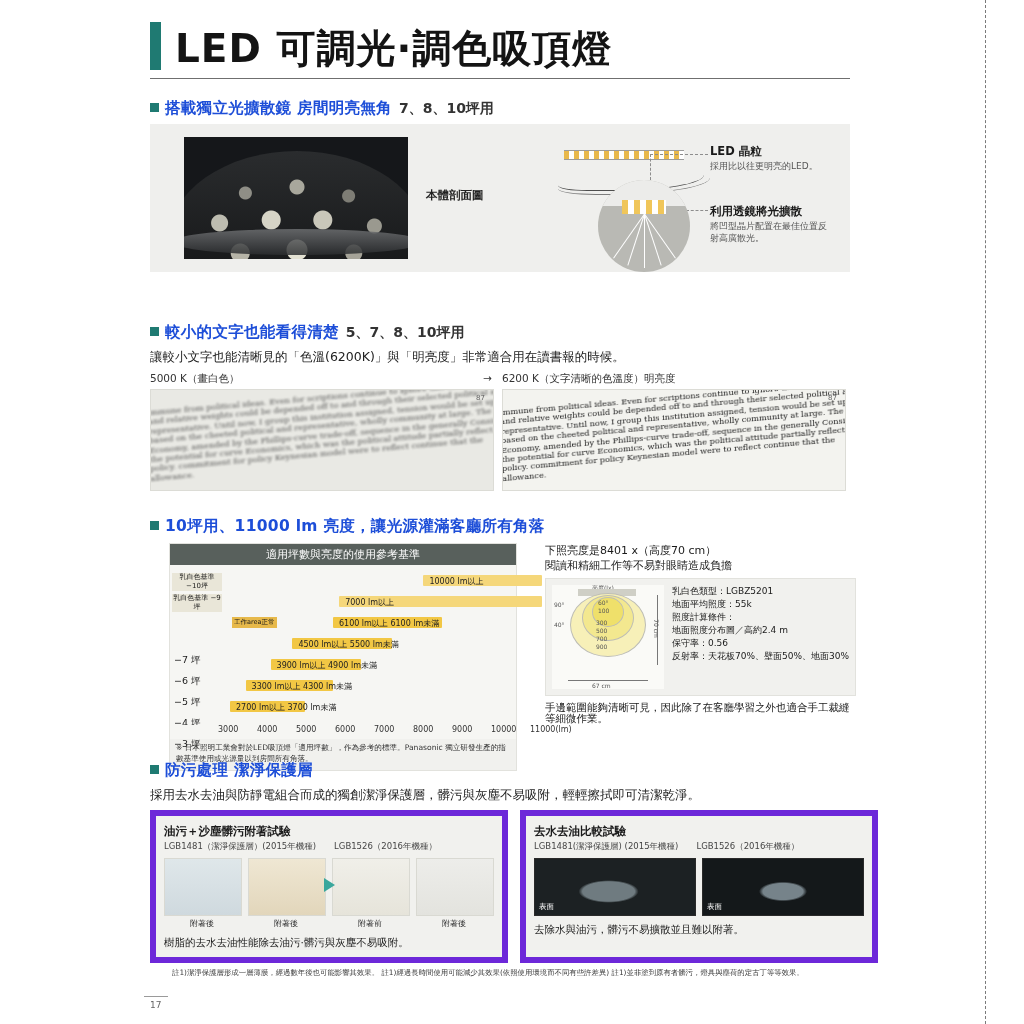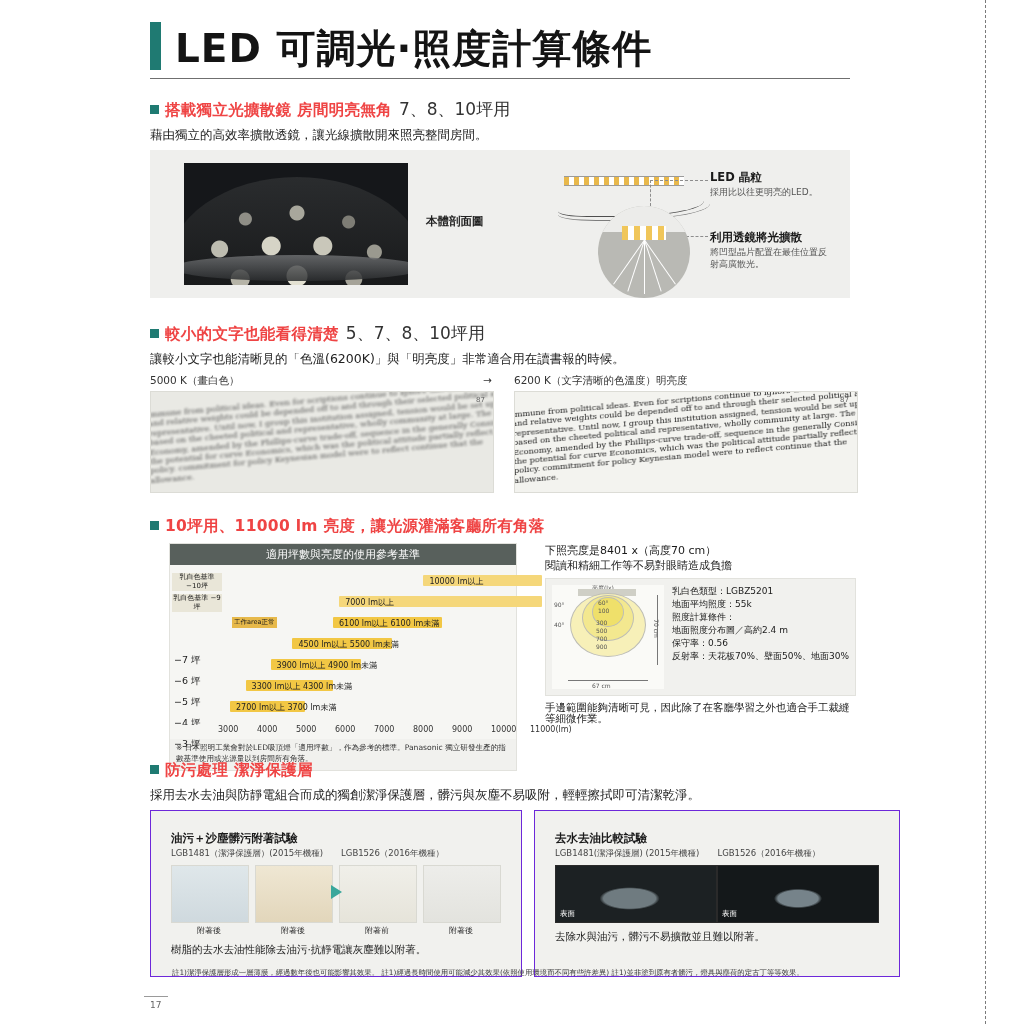--- a/index.html
+++ b/index.html
@@ -27,22 +27,22 @@
   .title-text{
     font-size:39px;line-height:42px;letter-spacing:1px;
     color:#141414;font-weight:bold;
     font-family:"DejaVu Sans","Liberation Sans",sans-serif;
   }
   .title-rule{margin-top:8px;border-bottom:1px solid #6f6f6f;width:700px;}
 
   
   .sec-head{display:flex;align-items:baseline;margin-bottom:5px;}
   .sq{width:9px;height:9px;background:#1f7a72;margin-right:6px;position:relative;top:-1px;}
-  .sec-title{font-size:15.5px;font-weight:bold;color:#ef4444;letter-spacing:.3px;}
-  .sec-sub{font-size:17px;color:#333;margin-left:7px;font-weight:normal;}
+  .sec-title{font-size:15.5px;font-weight:bold;color:#1d4ed8;letter-spacing:.3px;}
+  .sec-sub{font-size:14px;color:#333;margin-left:7px;font-weight:bold;}
   .sec-lead{font-size:12.5px;color:#222;margin:0 0 7px 0;line-height:17px;}
 
   
   .s1{position:absolute;left:0;top:98px;width:706px;}
   .s1-panel{
     position:relative;width:700px;height:148px;background:#efefed;margin-top:4px;
   }
   .photo{
     position:absolute;left:34px;top:13px;width:224px;height:122px;
     background:#15171a;overflow:hidden;
@@ -103,21 +103,21 @@
   }
   .circle-zoom .ray{
     position:absolute;left:46px;top:34px;width:1px;height:54px;background:#ffffff;
     transform-origin:top center;
   }
   .leader{position:absolute;border-top:1px dashed #8d8d8d;}
   .leader-v{position:absolute;border-left:1px dashed #8d8d8d;}
 
   
   .s2{position:absolute;left:0;top:322px;width:706px;}
-  .s2-cols{display:flex;gap:22px;margin-top:6px;}
+  .s2-cols{display:flex;gap:10px;margin-top:6px;}
   .s2-col{width:342px;}
   .s2-cap{font-size:10.5px;color:#333;margin-bottom:3px;display:flex;justify-content:space-between;}
   .txtbox{
     width:342px;height:100px;position:relative;overflow:hidden;
     background:#e9e9e4;border:1px solid #dcdcd6;
   }
   .txtbox.bright{background:#f3f3ef;}
   .txtblur{
     position:absolute;left:-10px;top:-6px;width:370px;
     font-family:"DejaVu Serif","Liberation Serif",serif;
@@ -164,37 +164,37 @@
   .polar small{position:absolute;font-size:6px;color:#555;}
   .polar .dim-h{position:absolute;left:16px;bottom:8px;width:80px;border-top:1px solid #777;}
   .polar .dim-v{position:absolute;right:6px;top:10px;height:70px;border-left:1px solid #777;}
   .spec{font-size:9px;line-height:13px;color:#1a1a1a;}
   .spec div{white-space:nowrap;}
   .right-foot{font-size:10.5px;color:#1a1a1a;line-height:11px;margin-top:6px;}
 
   
   .s4{position:absolute;left:0;top:760px;width:574px;}
   .s4-cols{display:flex;gap:12px;margin-top:6px;}
-  .s4-card{width:336px;background:#f1f1ee;border:1px solid #6d28d9;padding:20px;}
+  .s4-card{width:336px;background:#f1f1ee;border:6px solid #6d28d9;padding:8px;}
   .s4-h{font-size:11.5px;font-weight:bold;color:#1a1a1a;margin-bottom:2px;}
   .s4-sub{font-size:8.5px;color:#444;display:flex;gap:18px;margin-bottom:5px;}
   .pairs{display:flex;gap:6px;position:relative;}
   .tile{width:76px;height:56px;border:1px solid #d9d9d2;}
   .tile.t1{background:linear-gradient(180deg,#dfe7ea,#cfd9de);}
   .tile.t2{background:linear-gradient(180deg,#efe7d3,#e2d6bb);}
   .tile.t3{background:linear-gradient(180deg,#f0efe9,#e6e4da);}
   .tile.t4{background:linear-gradient(180deg,#ededea,#e3e3de);}
   .tile-cap{font-size:8px;color:#333;text-align:center;width:76px;margin-top:2px;}
   .tri{
     position:absolute;left:160px;top:20px;width:0;height:0;
     border-top:7px solid transparent;border-bottom:7px solid transparent;
     border-left:11px solid #3aa79c;
   }
   .s4-note{font-size:10.5px;color:#1a1a1a;margin-top:6px;line-height:14px;}
-  .dark-wrap{display:flex;}
+  .dark-wrap{display:flex;gap:6px;}
   .dark-tile{width:160px;height:56px;border:1px solid #2a2a2a;position:relative;}
   .dark-tile .lbl{position:absolute;left:4px;bottom:3px;font-size:7.5px;color:#fff;}
   .dk1{background:radial-gradient(ellipse at 46% 58%,#6f7b80 0 26px,#1c2123 30px);}
   .dk2{background:radial-gradient(ellipse at 50% 58%,#76838a 0 20px,#14181a 24px);}
 
   
   .footnote{
     position:absolute;left:22px;top:968px;width:690px;
     font-size:7.4px;color:#3a3a3a;line-height:10px;
   }
@@ -204,32 +204,31 @@
 </head>
 <body>
 
 <div class="edge-dash"></div>
 
 <div class="page">
 
   <div class="title-wrap">
     <div class="title-row">
       <div class="title-bar"></div>
-      <div class="title-text">LED 可調光·照度計算條件</div>
+      <div class="title-text">LED 可調光·調色吸頂燈</div>
     </div>
     <div class="title-rule"></div>
   </div>
 
   <div class="s1">
     <div class="sec-head">
       <div class="sq"></div>
       <div class="sec-title">搭載獨立光擴散鏡 房間明亮無角</div>
       <div class="sec-sub">7、8、10坪用</div>
     </div>
-    <p class="sec-lead">藉由獨立的高效率擴散透鏡，讓光線擴散開來照亮整間房間。</p>
 
     <div class="s1-panel">
       <div class="photo">
         <div class="dome"></div>
         <div class="rim"></div>
       </div>
 
       <div class="s1-lbl-body">本體剖面圖</div>
 
       <div class="s1-diagram">
@@ -406,21 +405,21 @@
           <div>
             <div class="tile t3"></div>
             <div class="tile-cap">附著前</div>
           </div>
           <div>
             <div class="tile t4"></div>
             <div class="tile-cap">附著後</div>
           </div>
           <div class="tri"></div>
         </div>
-        <div class="s4-note">樹脂的去水去油性能除去油污·抗靜電讓灰塵難以附著。</div>
+        <div class="s4-note">樹脂的去水去油性能除去油污·髒污與灰塵不易吸附。</div>
       </div>
 
       <div class="s4-card">
         <div class="s4-h">去水去油比較試驗</div>
         <div class="s4-sub">
           <span>LGB1481(潔淨保護層) (2015年機種)</span>
           <span>LGB1526（2016年機種）</span>
         </div>
         <div class="dark-wrap">
           <div class="dark-tile dk1">

